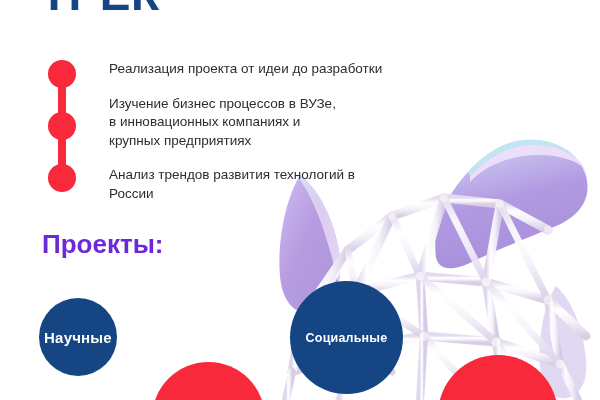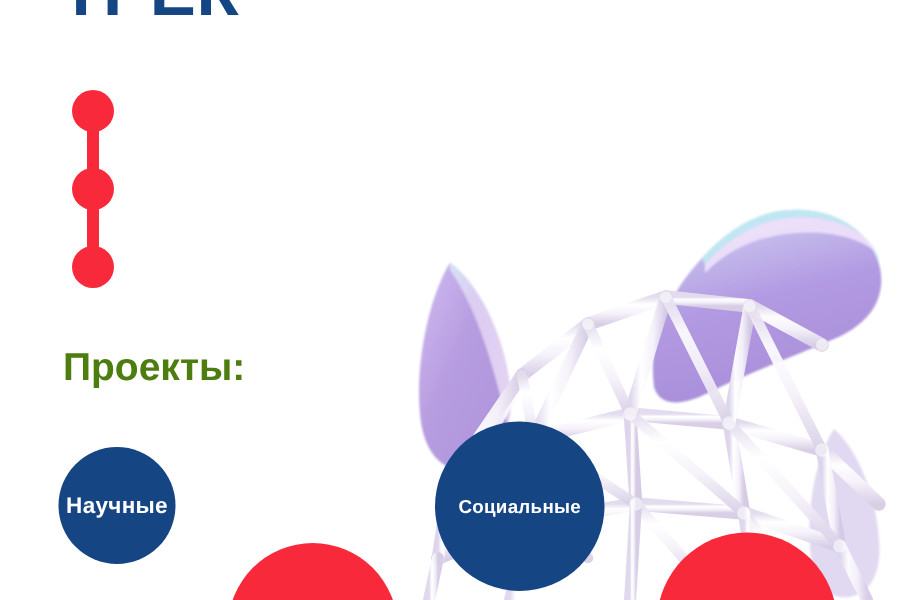--- a/index.html
+++ b/index.html
@@ -86,21 +86,21 @@
   .bullet.b3 { margin-bottom: 0; }
 
   
   .section-heading {
     position: absolute;
     left: 42px;
     top: 228px;
     font-size: 26px;
     line-height: 32px;
     font-weight: 700;
-    color: #4d7c0f;
+    color: #6d28d9;
     white-space: nowrap;
   }
 
   
   .circle {
     position: absolute;
     border-radius: 50%;
     display: flex;
     align-items: center;
     justify-content: center;
@@ -295,20 +295,28 @@
 
   <div class="title">ТРЕК</div>
 
   <div class="timeline">
     <div class="timeline-line"></div>
     <div class="tl-dot d1"></div>
     <div class="tl-dot d2"></div>
     <div class="tl-dot d3"></div>
   </div>
 
+  <div class="bullets">
+    <div class="bullet b1">Реализация проекта от идеи до разработки</div>
+    <div class="bullet b2">Изучение бизнес процессов в ВУЗе,
+в инновационных компаниях и
+крупных предприятиях</div>
+    <div class="bullet b3">Анализ трендов развития технологий в
+России</div>
+  </div>
 
   <div class="section-heading">Проекты:</div>
 
   <div class="circle circle-red c-red-left"></div>
   <div class="circle circle-red c-red-right"></div>
 
   <div class="circle circle-navy c-nauchnye">
     <span>Научные</span>
   </div>
 

